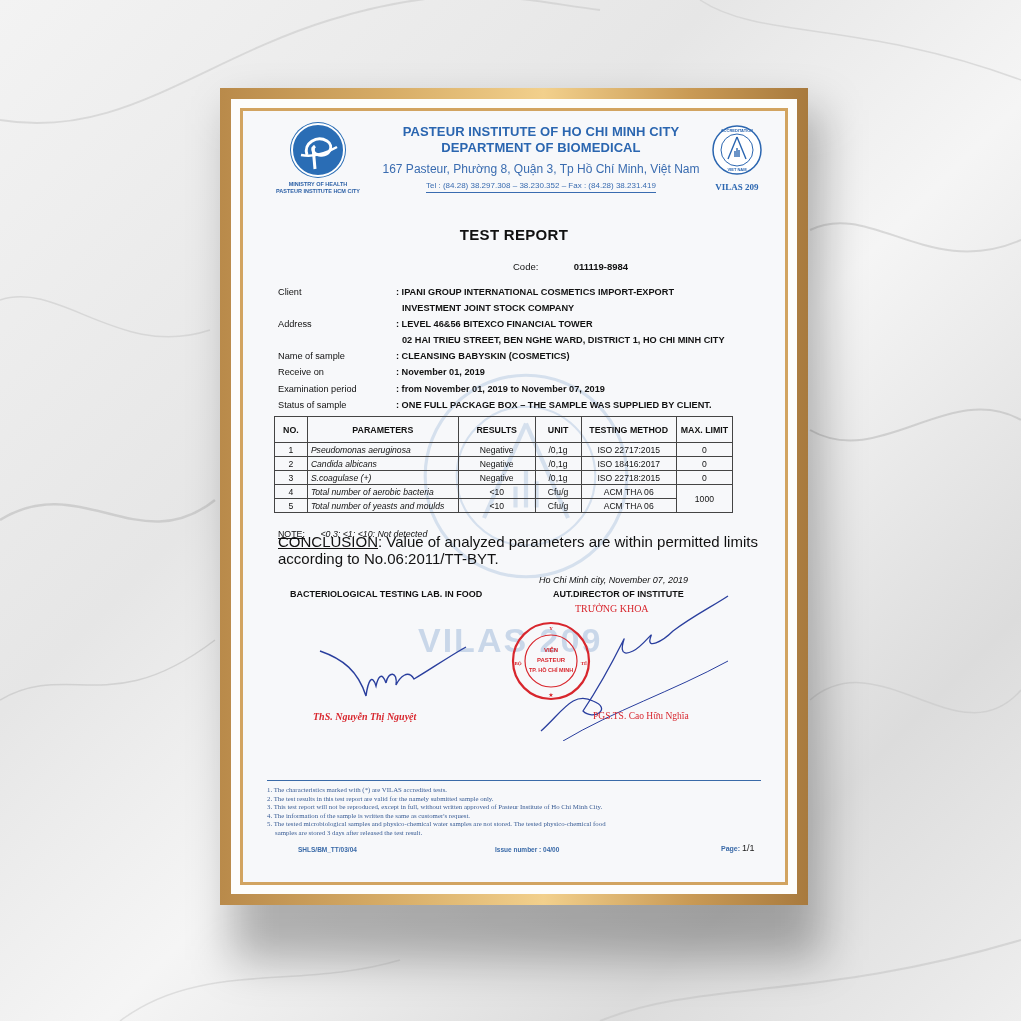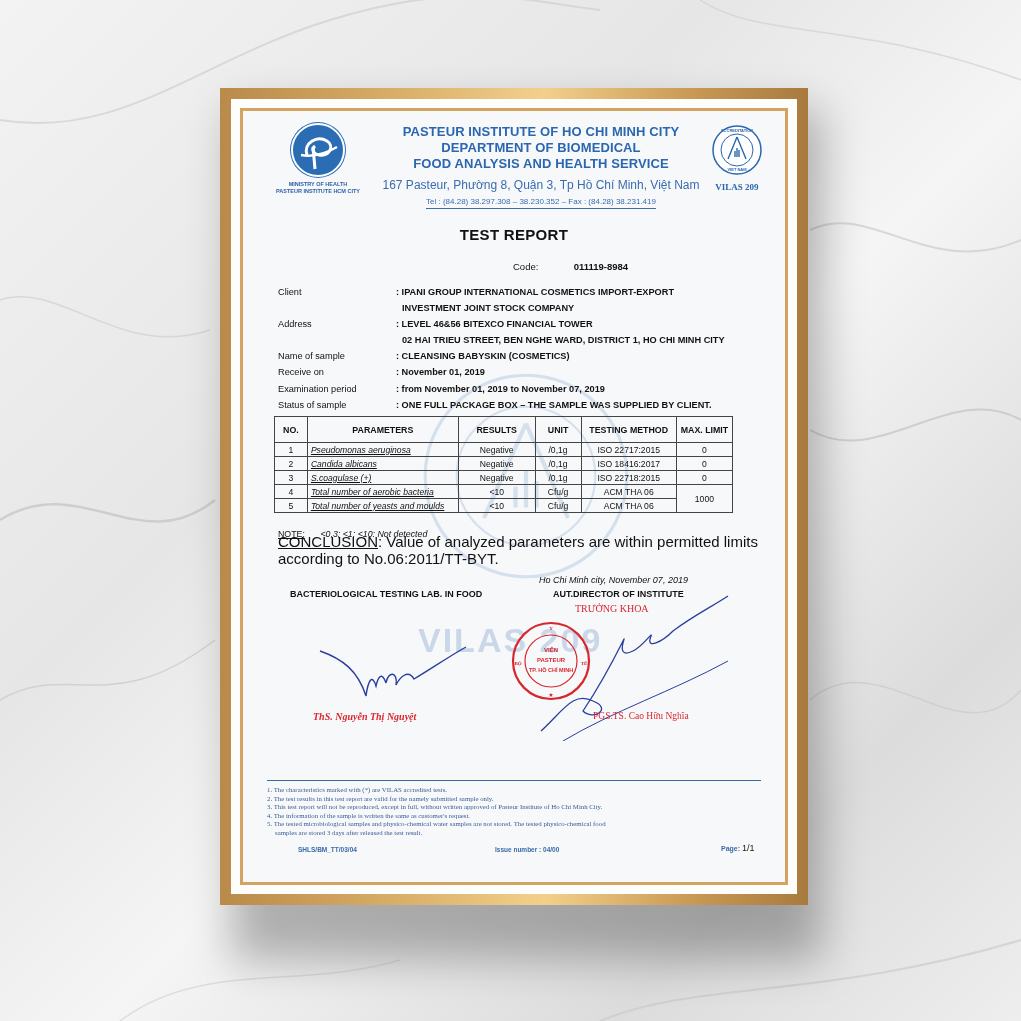--- a/index.html
+++ b/index.html
@@ -55,21 +55,21 @@
   .info .v { font-weight:bold; }
   .info .v2 { padding-left:124px; font-weight:bold; }
 
   table.results {
     position:absolute; left:31px; top:305px; width:459px; border-collapse:collapse;
     font-size:8.6px; background:transparent;
   }
   table.results th, table.results td { border:1px solid #444; padding:0 3px; height:13px; }
   table.results th { font-weight:bold; height:25px; text-align:center; font-size:8.8px; line-height:10px; }
   table.results td.c { text-align:center; }
-  table.results td.i { font-style:italic;text-decoration:underline; }
+  table.results td.i { font-style:italic; }
 
   .note { position:absolute; left:35px; top:418px; font-size:8.8px; }
   .note .u { text-decoration:underline; display:inline-block; width:40px; }
   .note .it { font-style:italic; }
   .concl { position:absolute; left:35px; top:422px; font-size:15px; }
   .concl .u { text-decoration:underline; }
   .place { position:absolute; left:296px; top:464px; font-size:9px; font-style:italic; }
   .lab { position:absolute; left:47px; top:478px; font-size:9px; font-weight:bold;text-align:right; }
   .dir { position:absolute; left:310px; top:478px; font-size:9px; font-weight:bold; }
   .truong { position:absolute; left:332px; top:492px; font-size:10px; color:#d8262d; font-family:"Liberation Serif", serif; }
@@ -127,21 +127,20 @@
               <path d="M20,22 L22,44" stroke="#fff" stroke-width="3" fill="none"></path>
             </svg>
           </div>
           <div class="logo-caption">MINISTRY OF HEALTH</div>
           <div class="logo-caption" style="margin-top:0">PASTEUR INSTITUTE HCM CITY</div>
         </div>
 
         <div class="head-center">
           <div class="head-title">PASTEUR  INSTITUTE OF HO CHI MINH CITY</div>
           <div class="head-title">DEPARTMENT OF BIOMEDICAL</div>
-          <div class="head-title">FOOD ANALYSIS AND HEALTH SERVICE</div>
           <div class="head-addr">167 Pasteur, Phường 8, Quận 3, Tp Hồ Chí Minh, Việt Nam</div>
           <div class="head-tel">Tel : (84.28) 38.297.308  –  38.230.352  –  Fax : (84.28) 38.231.419</div>
         </div>
 
         <div class="logo-right">
           <svg class="acc-circle" viewBox="0 0 52 52">
             <circle cx="26" cy="26" r="24" fill="#fff" stroke="#2b66b0" stroke-width="1.5"></circle>
             <circle cx="26" cy="26" r="16" fill="none" stroke="#2b66b0" stroke-width="1"></circle>
             <path d="M26,13 L17,35 M26,13 L35,35 M24,33 L24,27 M26,33 L26,24 M28,33 L28,26" stroke="#2b66b0" stroke-width="1.4" fill="none"></path>
             <text x="26" y="8" font-size="4" fill="#2b66b0" text-anchor="middle" font-family="Liberation Sans, sans-serif" font-weight="bold">ACCREDITATION</text>

